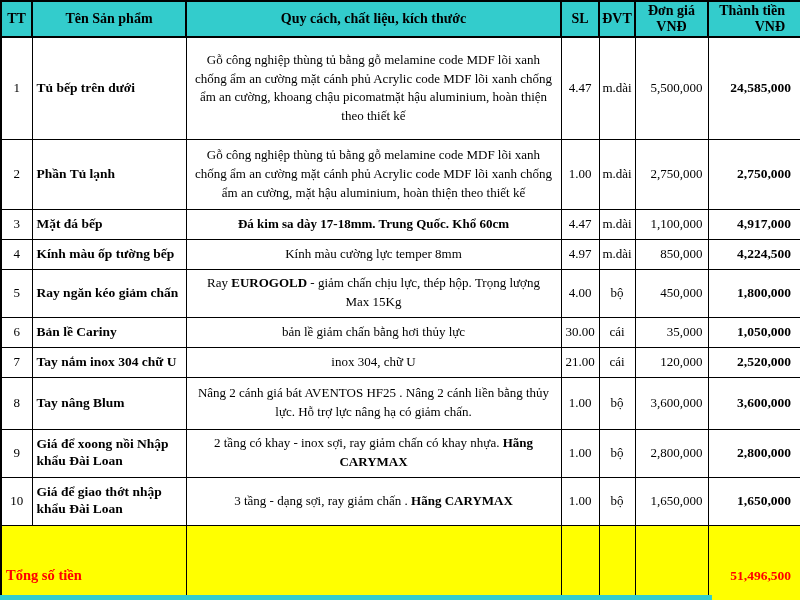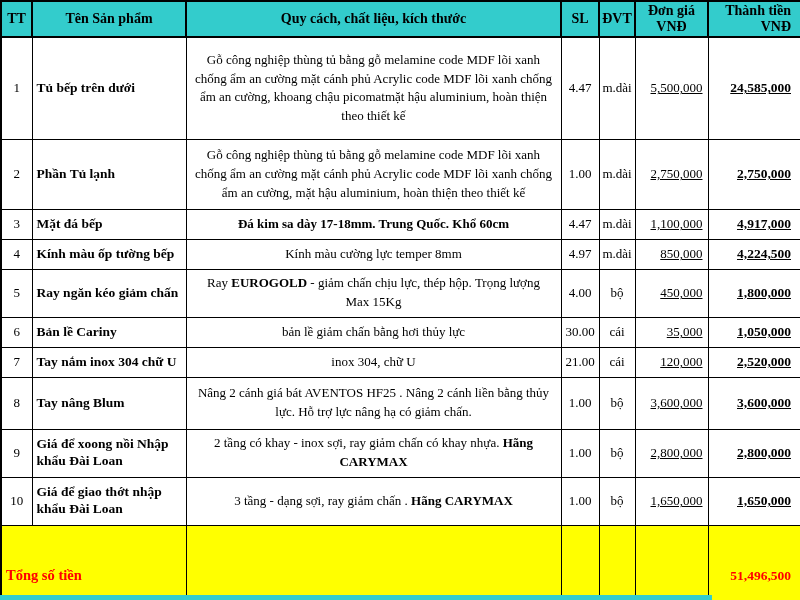--- a/index.html
+++ b/index.html
@@ -2,29 +2,29 @@
 <html><head>
 <meta charset="utf-8">
 <style>
   html,body{margin:0;padding:0;width:800px;height:600px;overflow:hidden;background:#fff;
     font-family:"Liberation Serif","DejaVu Serif",serif;-webkit-font-smoothing:antialiased;}
   .sheet{position:relative;width:712px;height:600px;}
   table{border-collapse:collapse;table-layout:fixed;width:800px;border:2px solid #000;}
   td,th{border:1px solid #000;vertical-align:middle;overflow:hidden;}
   thead th{background:#33CCCC;font-weight:bold;font-size:14px;color:#000;
     border:2px solid #000;text-align:center;white-space:pre-line;line-height:1.15;height:31px;padding:1px 2px;}
-  thead th.h-amount{text-align:right;padding-right:9px;}
+  thead th.h-amount{text-align:right;padding-right:15px;}
   tbody td{font-size:13px;color:#000;}
   .c-tt{text-align:center;font-size:13px;}
   .c-name{font-weight:bold;text-align:left;padding:1px 2px 1px 4px;line-height:1.25;font-size:13.5px;margin-left:44px;}
   .c-desc{text-align:center;padding:1px 8px;line-height:1.45;margin-top:12px;}
   .c-sl{text-align:center;}
   .c-dvt{text-align:center;}
-  .c-price{text-align:right;padding-right:5px;text-decoration:underline;}
-  .c-amount{text-align:right;padding-right:9px;font-weight:bold;font-size:13.5px;text-decoration:underline;}
+  .c-price{text-align:right;padding-right:5px;}
+  .c-amount{text-align:right;padding-right:9px;font-weight:bold;font-size:13.5px;}
   tbody tr:nth-child(1){height:102px;}
   tbody tr:nth-child(2){height:70px;}
   tbody tr:nth-child(3){height:30px;}
   tbody tr:nth-child(4){height:30px;}
   tbody tr:nth-child(5){height:48px;}
   tbody tr:nth-child(6){height:30px;}
   tbody tr:nth-child(7){height:30px;}
   tbody tr:nth-child(8){height:52px;}
   tbody tr:nth-child(9){height:48px;}
   tbody tr:nth-child(10){height:48px;}

